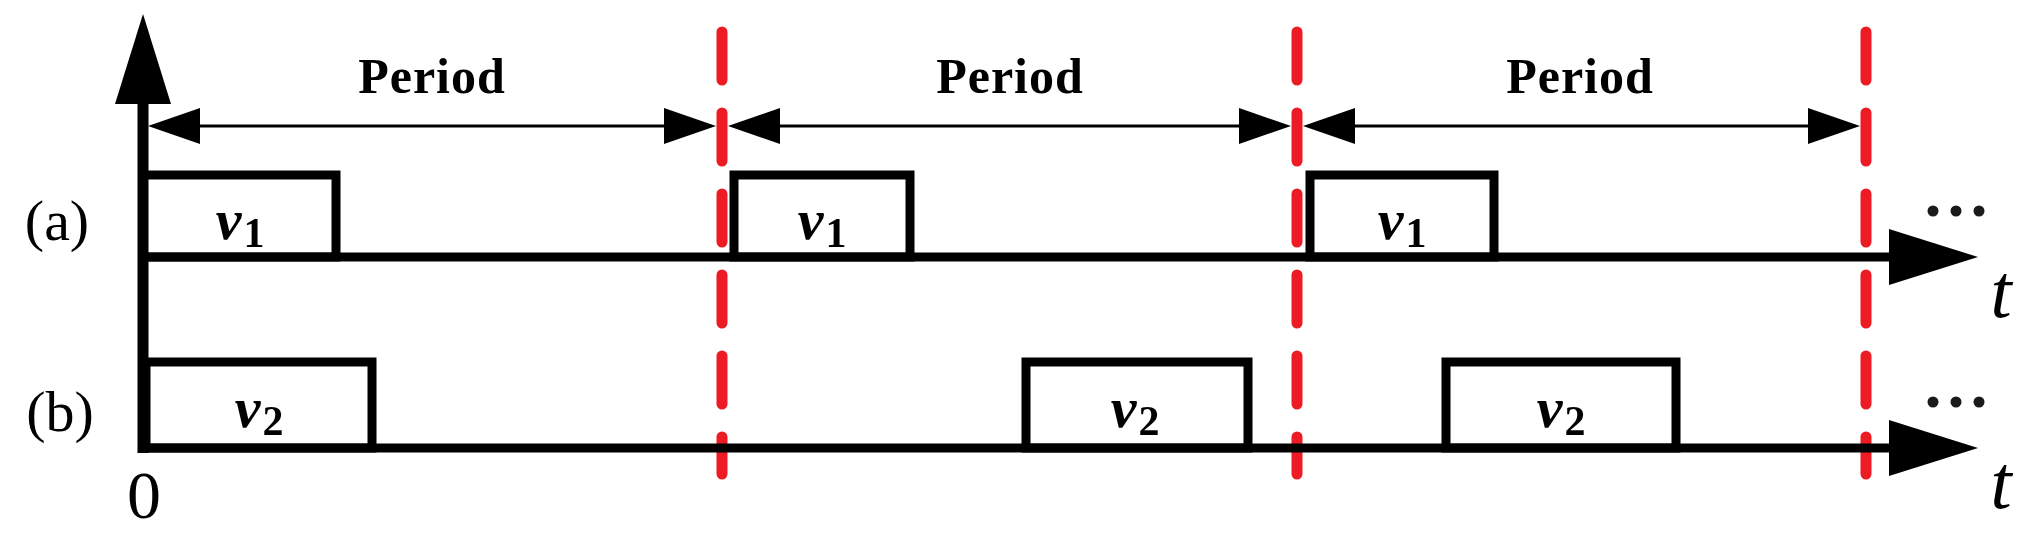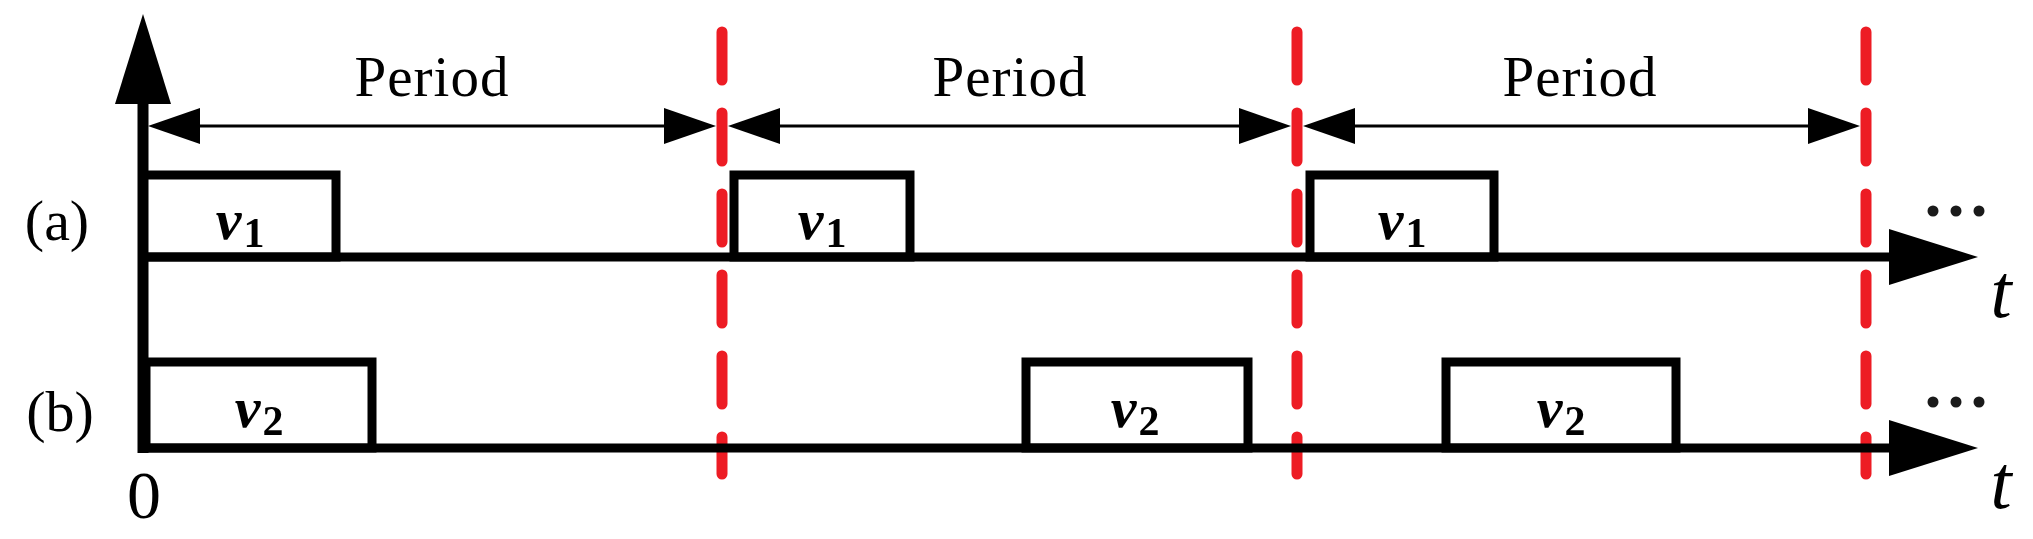--- a/index.html
+++ b/index.html
@@ -6,21 +6,21 @@
   .figure{
     position:relative;
     width:2033px;height:539px;
     background:#fff;
     font-family:"Liberation Serif", serif;
     color:#000;
     overflow:hidden;
   }
   .figure svg{position:absolute;left:0;top:0;}
   .lbl{position:absolute;transform:translate(-50%,-50%);white-space:nowrap;line-height:1;}
-  .period-label{font-size:57px;font-weight:400;letter-spacing:1px;}
+  .period-label{font-size:50px;font-weight:700;letter-spacing:1px;}
   .row-tag{font-size:58px;font-weight:400;}
   .origin-label{font-size:68px;font-weight:400;}
   .time-label{font-size:76px;font-style:italic;font-weight:400;}
   .pulse-label{font-size:58px;font-weight:700;font-style:italic;}
   .pulse-label sub{font-size:42px;font-style:normal;font-weight:600;vertical-align:-0.18em;margin-left:2px;}
   .dots{position:absolute;transform:translate(-50%,-50%);display:flex;gap:12px;}
   .dots i{display:block;width:11px;height:11px;border-radius:50%;background:#1a1a1a;}
 </style>
 </head>
 <body>

